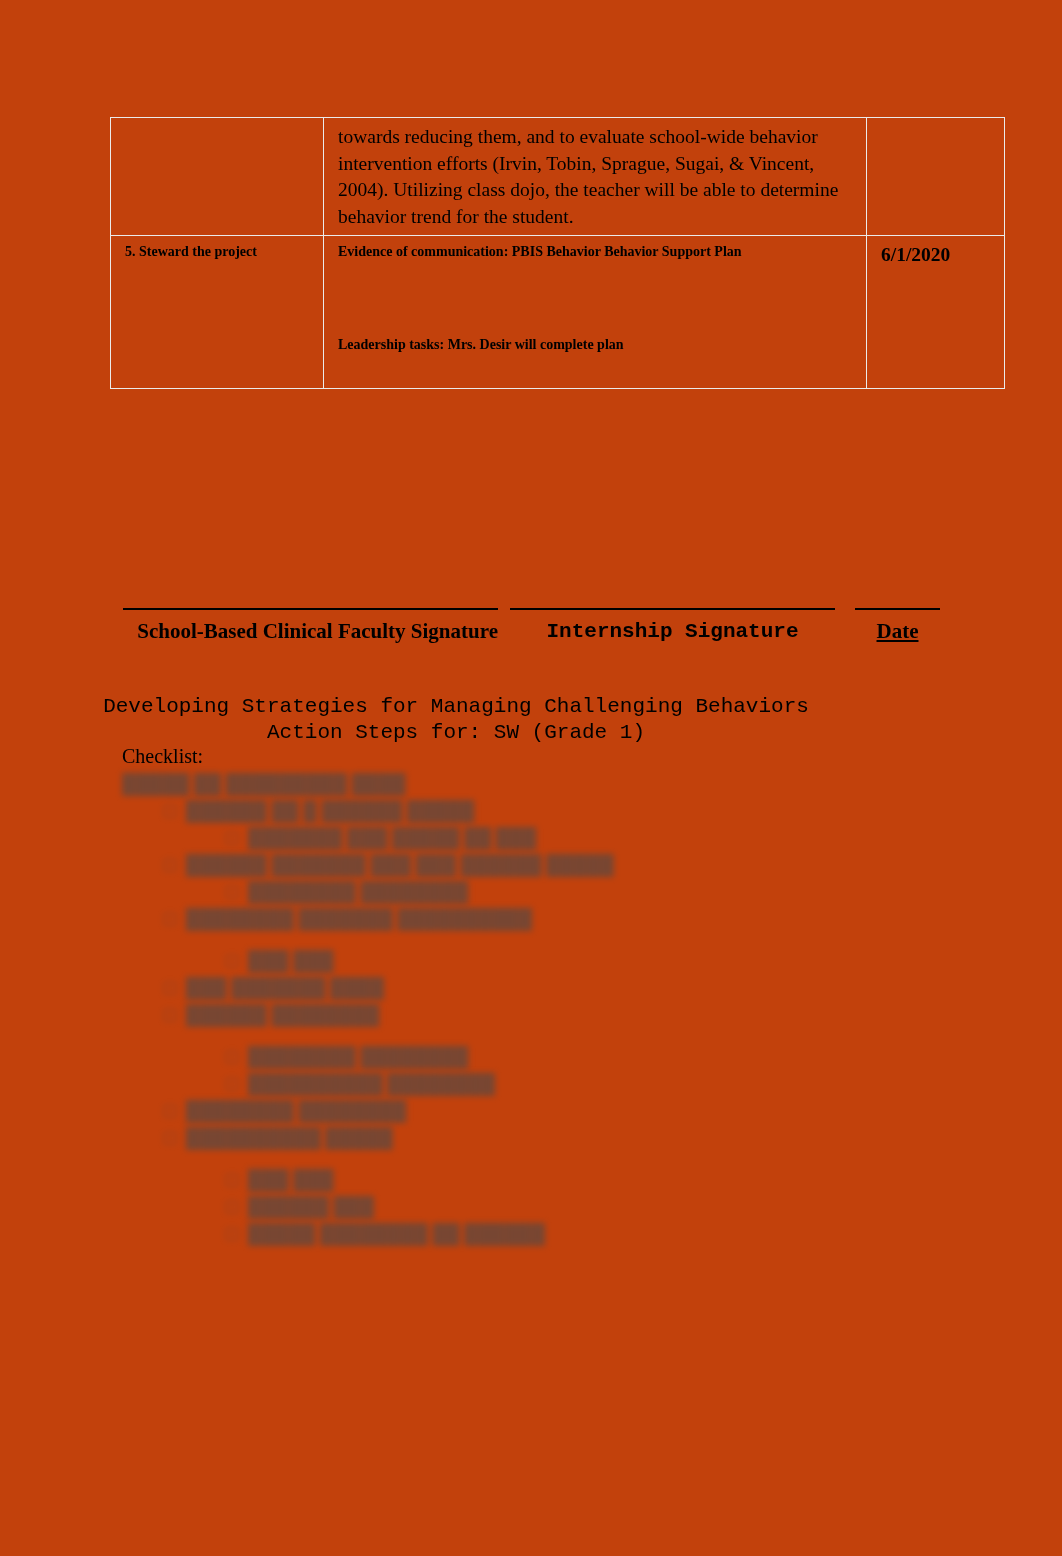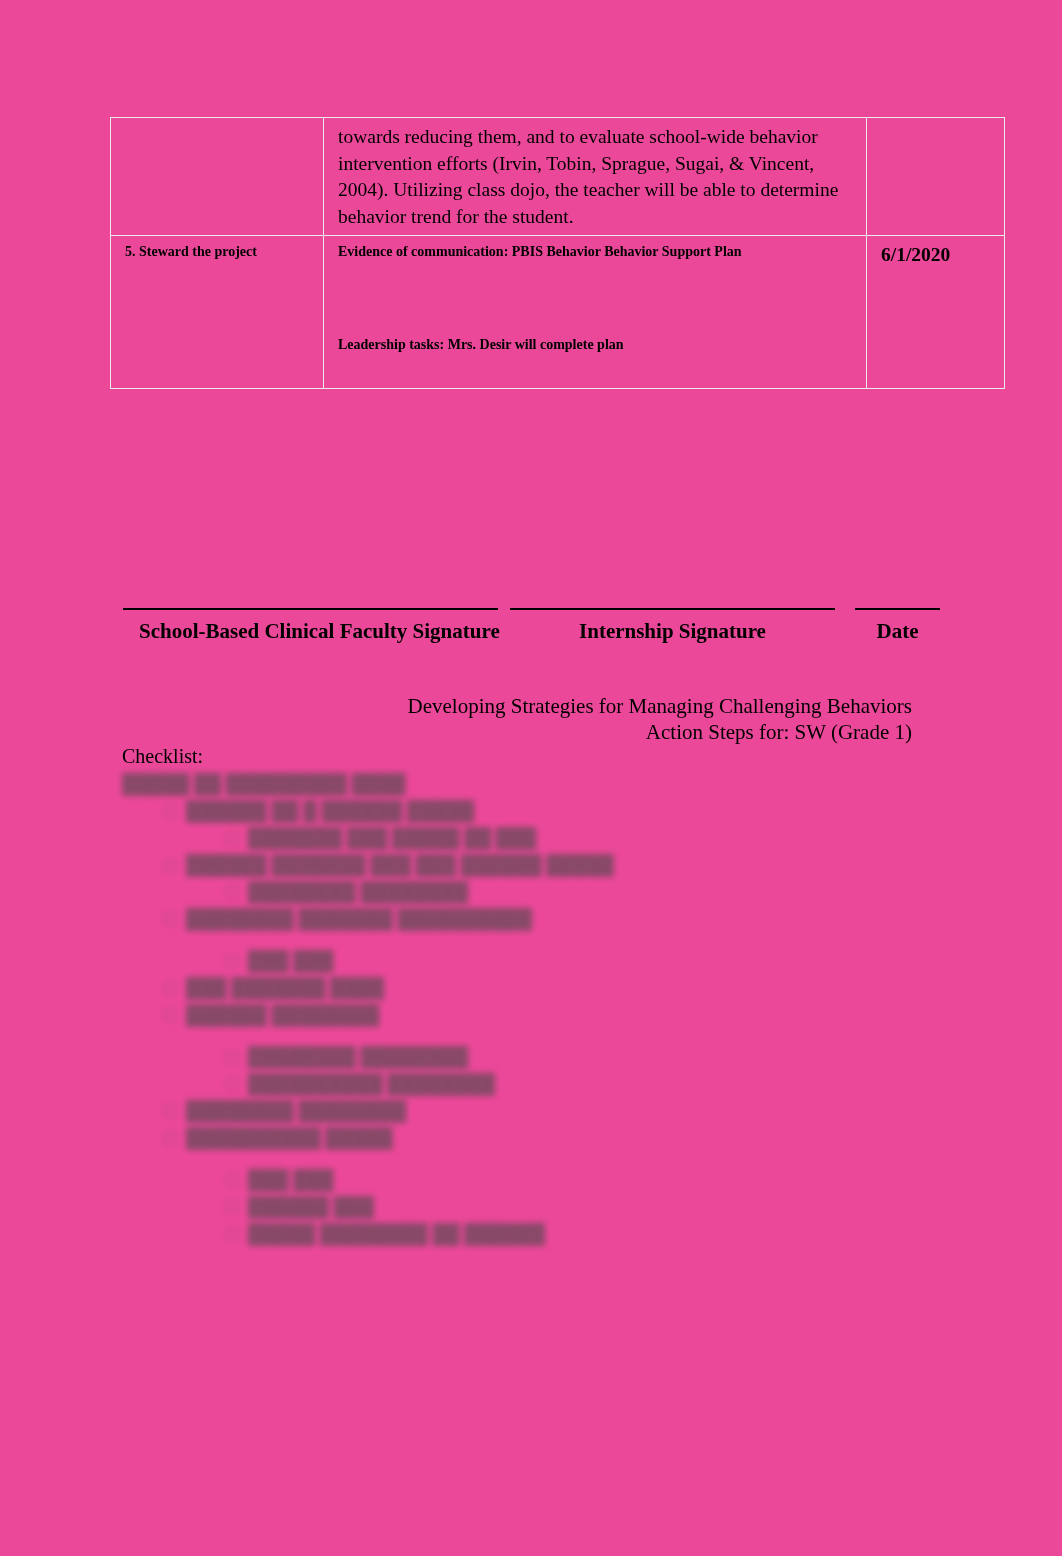--- a/index.html
+++ b/index.html
@@ -14,21 +14,21 @@
     font-family: "Liberation Serif", "DejaVu Serif", serif;
     color: #000000;
     overflow: hidden;
   }
 
   .page {
     position: absolute;
     left: 0; top: 0;
     width: 1062px;
     height: 1556px;
-    background: #ec4899;
+    background: #c2410c;
   }
 
   
   .doc-table {
     position: absolute;
     left: 110px;
     top: 117px;
     width: 825px;
     border-collapse: collapse;
     table-layout: fixed;
@@ -82,33 +82,34 @@
     height: 0;
   }
   .sig-label {
     font-weight: bold;
     font-size: 21px;
     line-height: 1.2;
     padding-top: 9px;
     white-space: nowrap;
   }
   .sig-1 { left: 13px; width: 375px; }
-  .sig-1 .sig-label { text-align: left; margin-left: 16px; }
-  .sig-2 { left: 400px; width: 325px; }
+  .sig-1 .sig-label { text-align: right; }
+  .sig-2 { left: 400px; width: 325px; font-family: Liberation Mono, monospace; }
   .sig-2 .sig-label { text-align: center; }
-  .sig-3 { left: 745px; width: 85px; }
+  .sig-3 { left: 745px; width: 85px; text-decoration: underline; }
   .sig-3 .sig-label { text-align: center; }
 
   
   .heading-block {
     position: absolute;
     left: 0;
     top: 694px;
     width: 912px;
-    text-align: right;
+    text-align: center;
+    font-family: Liberation Mono, monospace;
   }
   .heading-line {
     font-size: 21px;
     line-height: 1.22;
     margin: 0;
   }
 
   .checklist-label {
     position: absolute;
     left: 122px;

